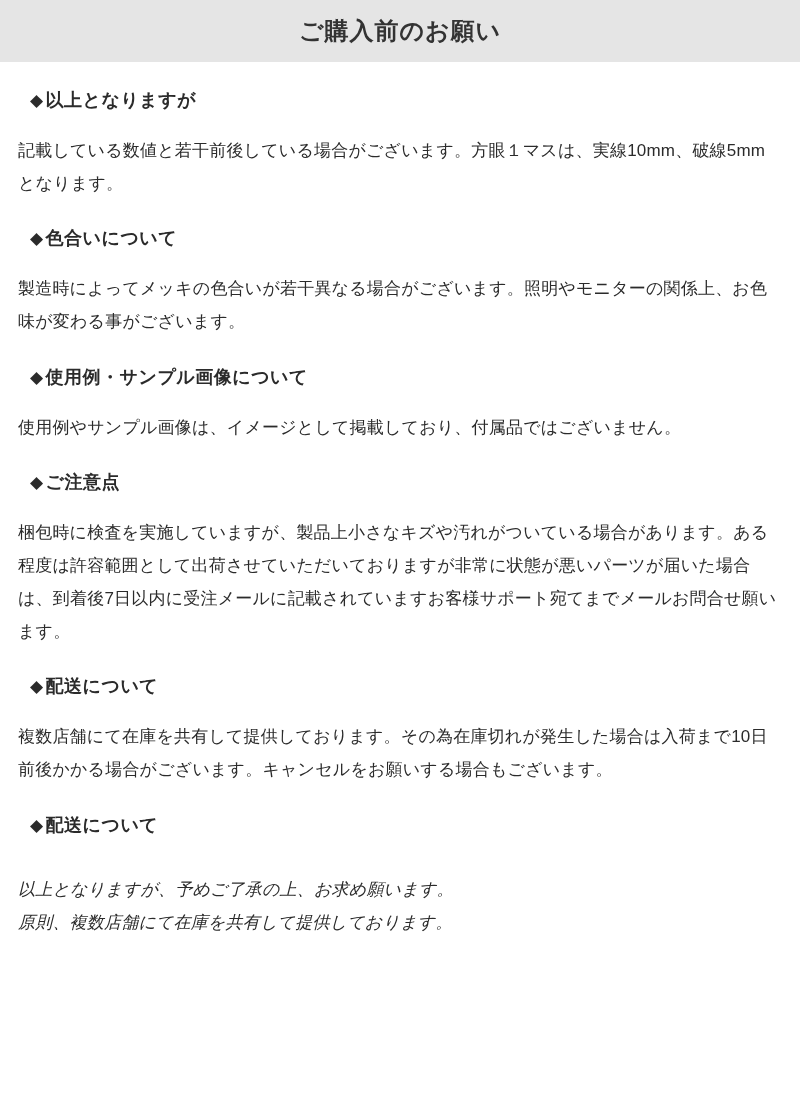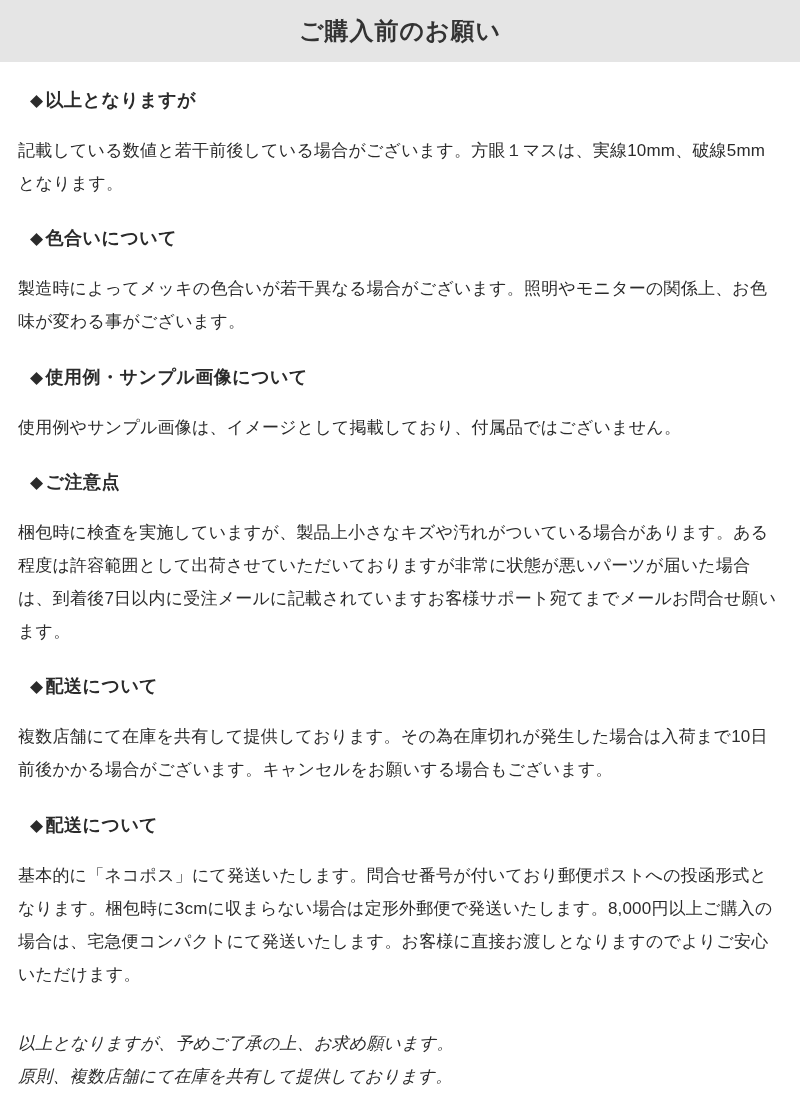--- a/index.html
+++ b/index.html
@@ -116,21 +116,20 @@
       <div class="section-heading">
         <span class="diamond">◆</span><span>配送について</span>
       </div>
       <p class="section-body">複数店舗にて在庫を共有して提供しております。その為在庫切れが発生した場合は入荷まで10日前後かかる場合がございます。キャンセルをお願いする場合もございます。</p>
     </div>
 
     <div class="section">
       <div class="section-heading">
         <span class="diamond">◆</span><span>配送について</span>
       </div>
-      <p class="section-body">基本的に「ネコポス」にて発送いたします。問合せ番号が付いており郵便ポストへの投函形式となります。梱包時に3cmに収まらない場合は定形外郵便で発送いたします。8,000円以上ご購入の場合は、宅急便コンパクトにて発送いたします。お客様に直接お渡しとなりますのでよりご安心いただけます。</p>
     </div>
 
     <div class="closing">
       <p>以上となりますが、予めご了承の上、お求め願います。</p>
       <p>原則、複数店舗にて在庫を共有して提供しております。</p>
     </div>
 
   </div>
 </div>
 

